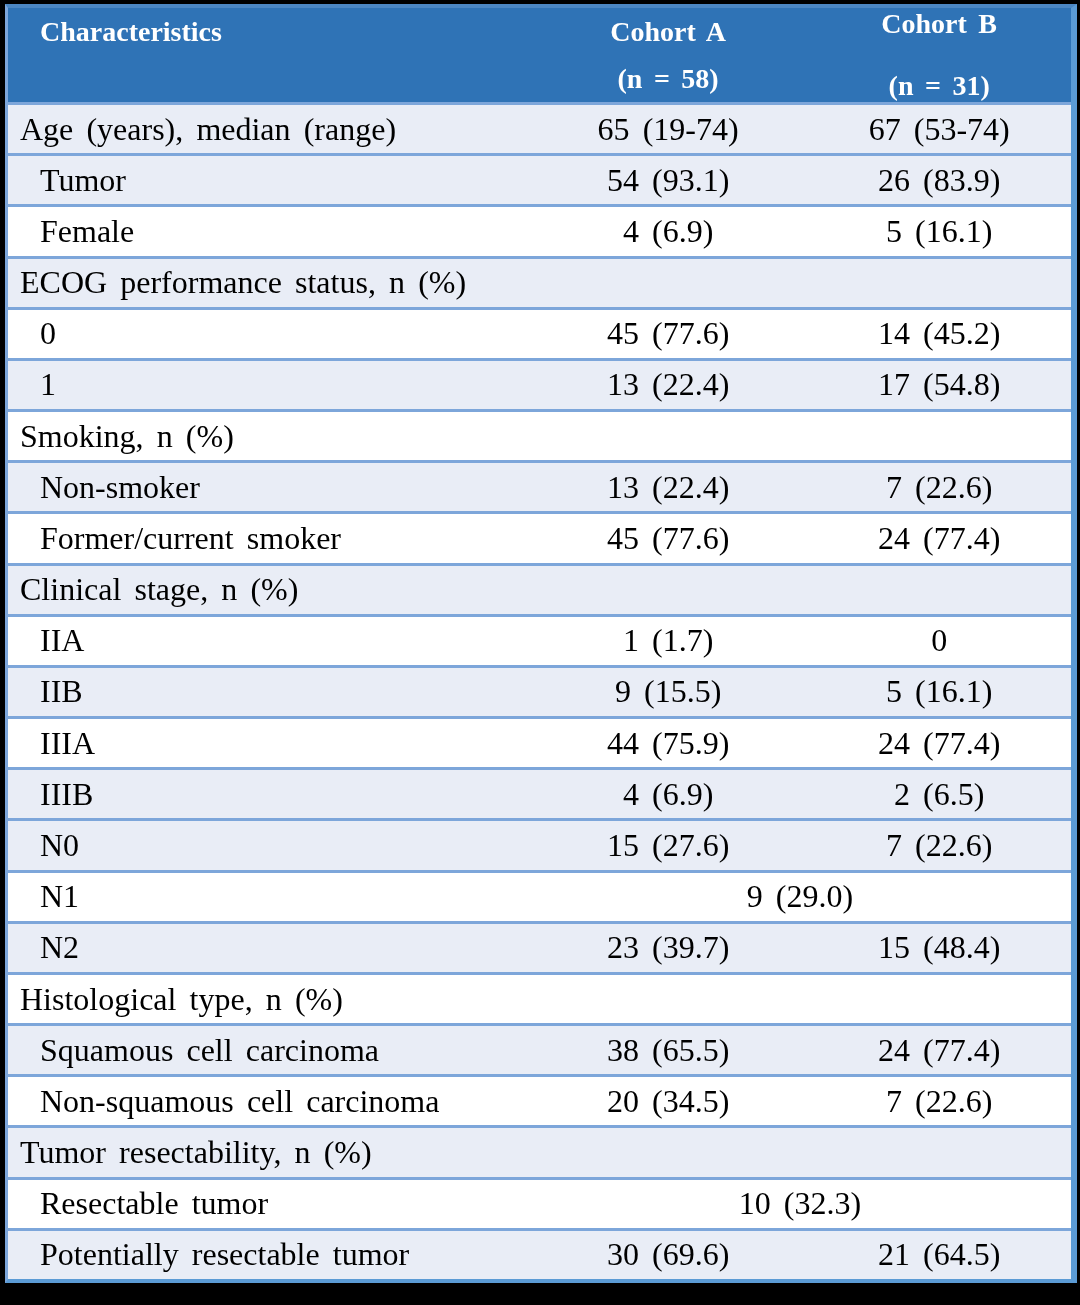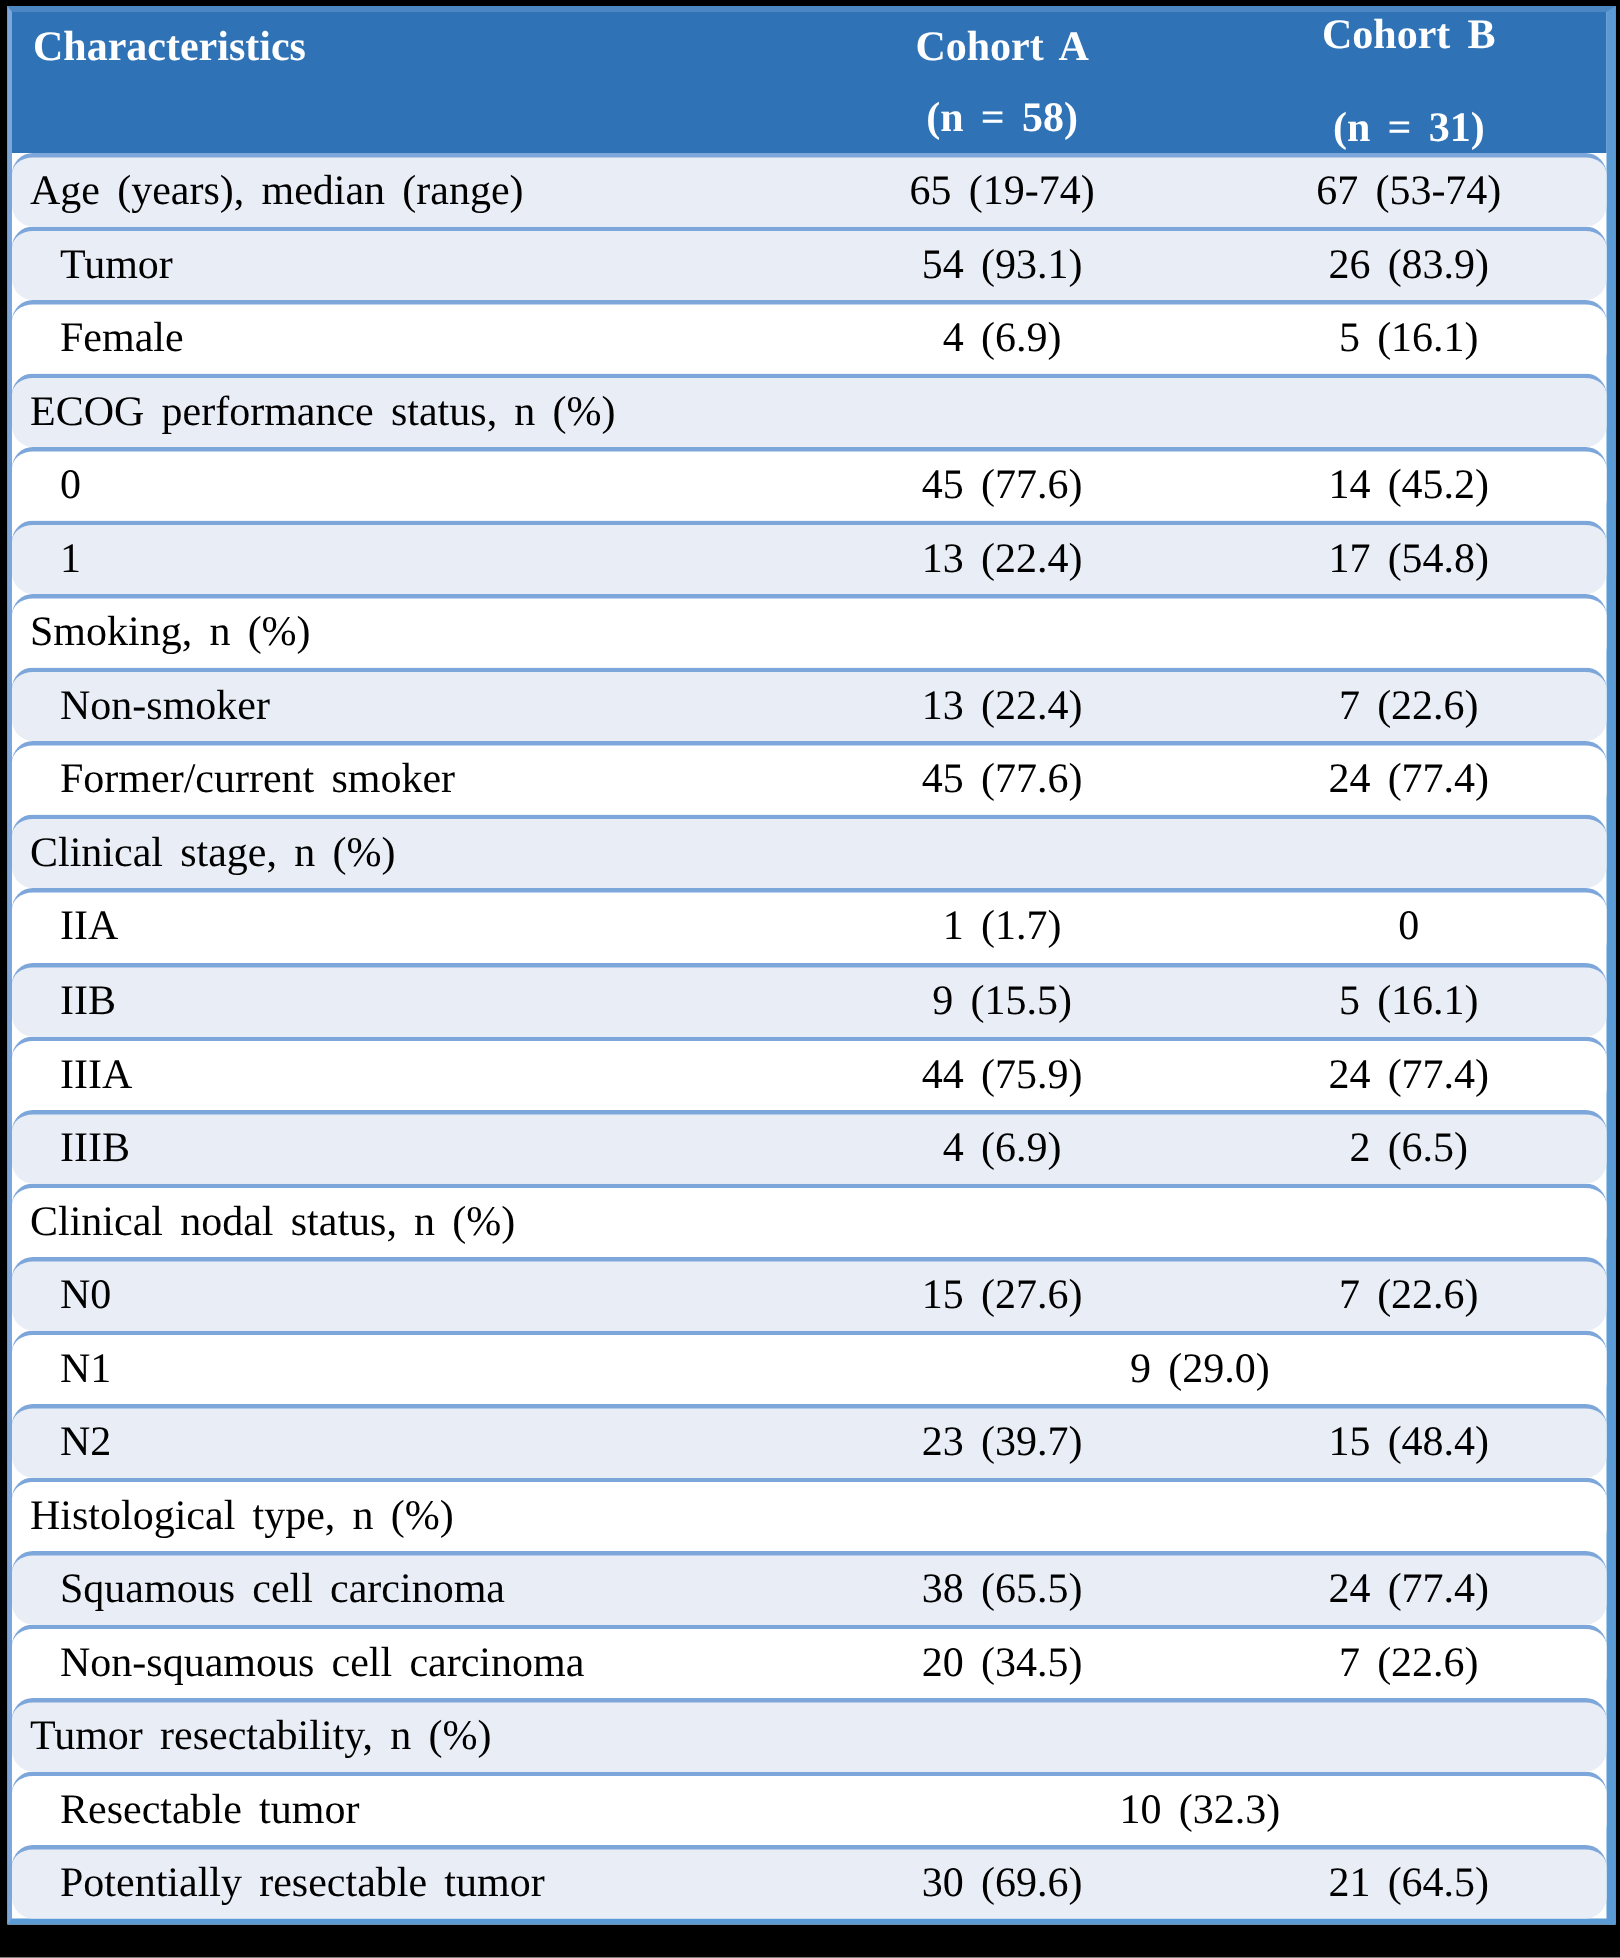--- a/index.html
+++ b/index.html
@@ -40,23 +40,22 @@
   }
   .tbody {
     flex: 1 1 auto;
     display: flex;
     flex-direction: column;
   }
   .row {
     flex: 1 1 0;
     display: flex;
     border-top: 3px solid var(--row-separator);
-    font-size: 28px;
+    font-size: 32px;
     color: var(--body-text);
-    border-radius: 14px;
   }
   .row.stripe { background: var(--stripe-row-bg); }
   .row.plain  { background: var(--plain-row-bg); }
   .cell {
     display: flex;
     align-items: center;
     box-sizing: border-box;
     word-spacing: 0.16em;
   }
   .col-label { flex: 0 0 49%; justify-content: flex-start; padding-left: 12px; }
@@ -66,21 +65,21 @@
   .header-cell {
     flex-direction: column;
     align-items: stretch;
     padding: 0;
   }
   .hline {
     flex: 1 1 0;
     display: flex;
     align-items: center;
   }
-  .header-cell.col-label .hline { justify-content: flex-start; padding-left: 14px; }
+  .header-cell.col-label .hline { justify-content: flex-start; padding-left: 32px; }
   .header-cell.col-a .hline,
   .header-cell.col-b .hline { justify-content: center; }
 </style>
 </head>
 <body style="--page-margin: #000000; --header-bg: #2F73B6; --header-text: #FFFFFF; --stripe-row-bg: #E9EDF6; --plain-row-bg: #FFFFFF; --row-separator: #7DA6DA; --outer-border: #5B9BD5; --top-border: #4C87C3; --body-text: #000000;">
 
 <div class="table-frame">
   <div class="header-row">
     <div class="cell header-cell col-label">
       <div class="hline">Characteristics</div>
@@ -174,25 +173,20 @@
     <div class="cell col-a val">44 (75.9)</div>
     <div class="cell col-b val">24 (77.4)</div>
   </div>
 
   <div class="row stripe">
     <div class="cell col-label label indent">IIIB</div>
     <div class="cell col-a val">4 (6.9)</div>
     <div class="cell col-b val">2 (6.5)</div>
   </div>
 
-  <div class="row plain">
-    <div class="cell col-label label">Clinical nodal status, n (%)</div>
-    <div class="cell col-a val"></div>
-    <div class="cell col-b val"></div>
-  </div>
 
   <div class="row stripe">
     <div class="cell col-label label indent">N0</div>
     <div class="cell col-a val">15 (27.6)</div>
     <div class="cell col-b val">7 (22.6)</div>
   </div>
 
   <div class="row plain">
     <div class="cell col-label label indent">N1</div>
     <div class="cell col-b val">9 (29.0)</div>

